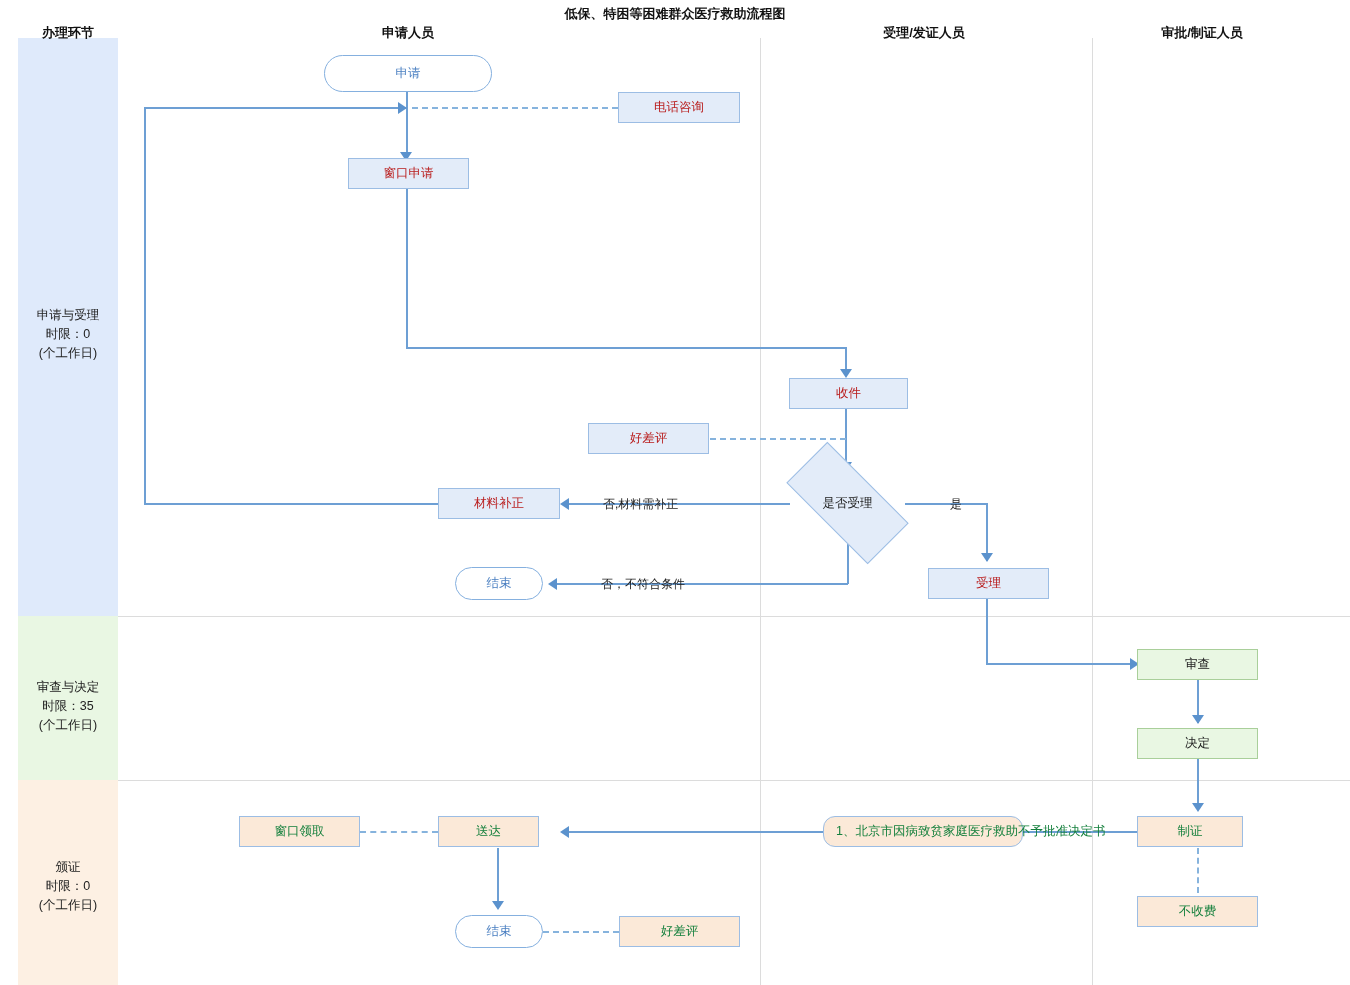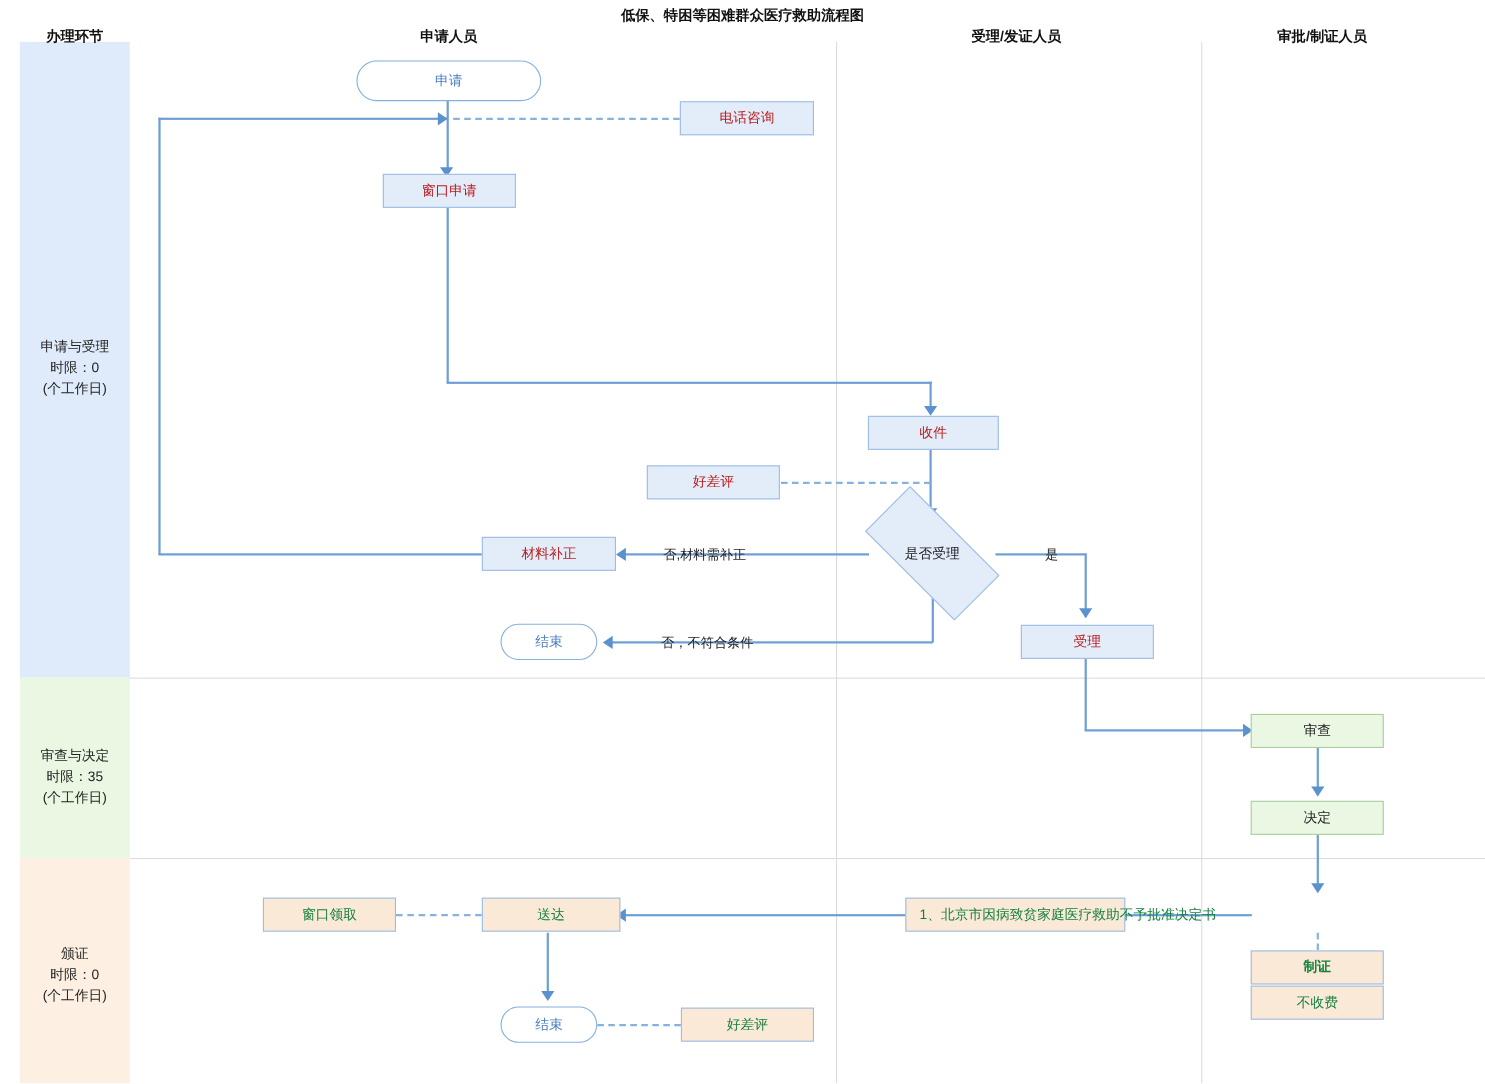--- a/index.html
+++ b/index.html
@@ -182,40 +182,40 @@
   <div class="node n-blue" style="left:618px;top:92px;width:122px;height:31px;">电话咨询</div>
 
   <div class="node n-blue" style="left:348px;top:158px;width:121px;height:31px;">窗口申请</div>
 
   <div class="node n-blue" style="left:438px;top:488px;width:122px;height:31px;">材料补正</div>
 
   <div class="node n-term" style="left:455px;top:567px;width:88px;height:33px;">结束</div>
 
   <div class="node n-orange" style="left:239px;top:816px;width:121px;height:31px;">窗口领取</div>
 
-  <div class="node n-orange" style="left:438px;top:816px;width:126px;height:31px;">送达</div>
+  <div class="node n-orange" style="left:438px;top:816px;width:101px;height:31px;">送达</div>
 
   <div class="node n-term" style="left:455px;top:915px;width:88px;height:33px;">结束</div>
 
   <div class="node n-orange" style="left:619px;top:916px;width:121px;height:31px;">好差评</div>
 
   <div class="node n-blue" style="left:789px;top:378px;width:119px;height:31px;">收件</div>
 
   <div class="node n-blue" style="left:588px;top:423px;width:121px;height:31px;">好差评</div>
 
   <div class="diamond" style="left:790px;top:474px;width:115px;height:58px;">
     <div class="dshape"></div>
     <div class="dtext">是否受理</div>
   </div>
 
   <div class="node n-blue" style="left:928px;top:568px;width:121px;height:31px;">受理</div>
 
-  <div class="node n-orange n-overflow" style="left:823px;top:816px;width:200px;height:31px;justify-content:flex-start;padding-left:12px;font-size:12.5px;">1、北京市因病致贫家庭医疗救助不予批准决定书</div>
+  <div class="node n-orange n-overflow" style="left:823px;top:816px;width:200px;height:31px;justify-content:flex-start;padding-left:12px;font-size:12.5px;border-radius:12px;">1、北京市因病致贫家庭医疗救助不予批准决定书</div>
 
   <div class="node n-green" style="left:1137px;top:649px;width:121px;height:31px;">审查</div>
 
   <div class="node n-green" style="left:1137px;top:728px;width:121px;height:31px;">决定</div>
 
-  <div class="node n-orange" style="left:1137px;top:864px;width:121px;height:31px;font-weight:bold;">制证</div>
+  <div class="node n-orange" style="left:1137px;top:816px;width:106px;height:31px;">制证</div>
 
   <div class="node n-orange" style="left:1137px;top:896px;width:121px;height:31px;">不收费</div>
 
 </div>
 
 </body></html>

